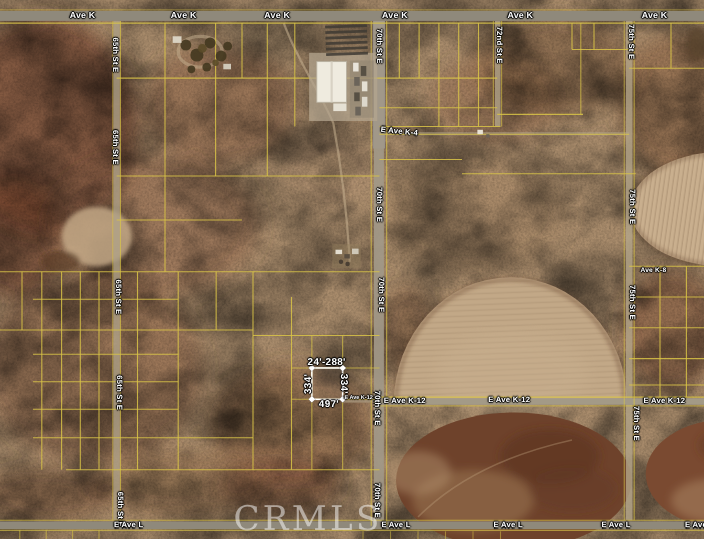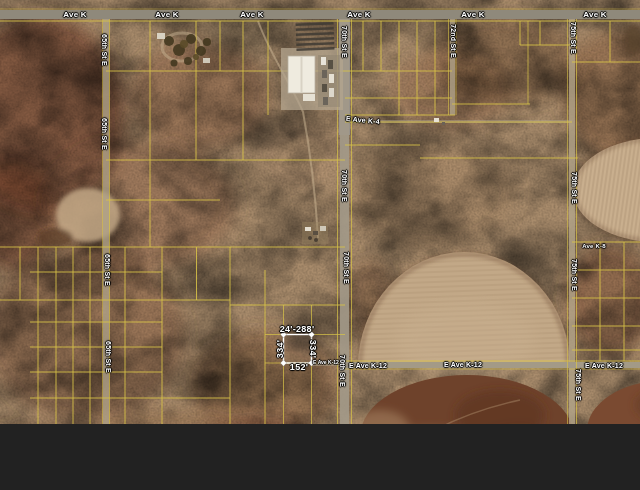--- a/index.html
+++ b/index.html
@@ -1,16 +1,16 @@
 <!DOCTYPE html>
 <html><head>
 <meta charset="utf-8">
 <style>
   html,body{margin:0;padding:0;background:#222;}
-  .map{position:relative;width:640px;height:424px;overflow:hidden;background:#a98c6c;
+  .map{position:relative;width:640px;height:490px;overflow:hidden;background:#a98c6c;
        font-family:"Liberation Sans",sans-serif;}
   .map svg{position:absolute;left:0;top:0;}
   .lbl{position:absolute;color:#fff;font:bold 7px "Liberation Sans",sans-serif;
        white-space:nowrap;transform:translate(-50%,-50%);z-index:5;letter-spacing:.2px;
        text-shadow:0 1px 1px #000,0 -1px 1px #000,1px 0 1px #000,-1px 0 1px #000,0 0 2px #000;}
   .lbl.big{font-size:8px;}
   .lbl.small{font-size:6px;}
   .lbl.tiny{font-size:5px;letter-spacing:0;}
   .lbl.v{writing-mode:vertical-rl;}
   .lbl.dim{font-size:9px;letter-spacing:.3px;}
@@ -313,17 +313,17 @@
 
   <div class="lbl" style="left:117px;top:478px">E Ave L</div>
   <div class="lbl" style="left:360px;top:478px">E Ave L</div>
   <div class="lbl" style="left:462px;top:478px">E Ave L</div>
   <div class="lbl" style="left:560px;top:478px">E Ave L</div>
   <div class="lbl" style="left:636px;top:478px">E Ave L</div>
 
   <div class="lbl dim" style="left:297px;top:329px">24'-288'</div>
   <div class="lbl dim rotL" style="left:280px;top:349px">334'</div>
   <div class="lbl dim rotR" style="left:313px;top:349px">334'</div>
-  <div class="lbl dim" style="left:299px;top:367px">152'</div>
+  <div class="lbl dim" style="left:299px;top:367px">497'</div>
 
   <div class="watermark">CRMLS</div>
 
 </div>
 
 </body></html>

